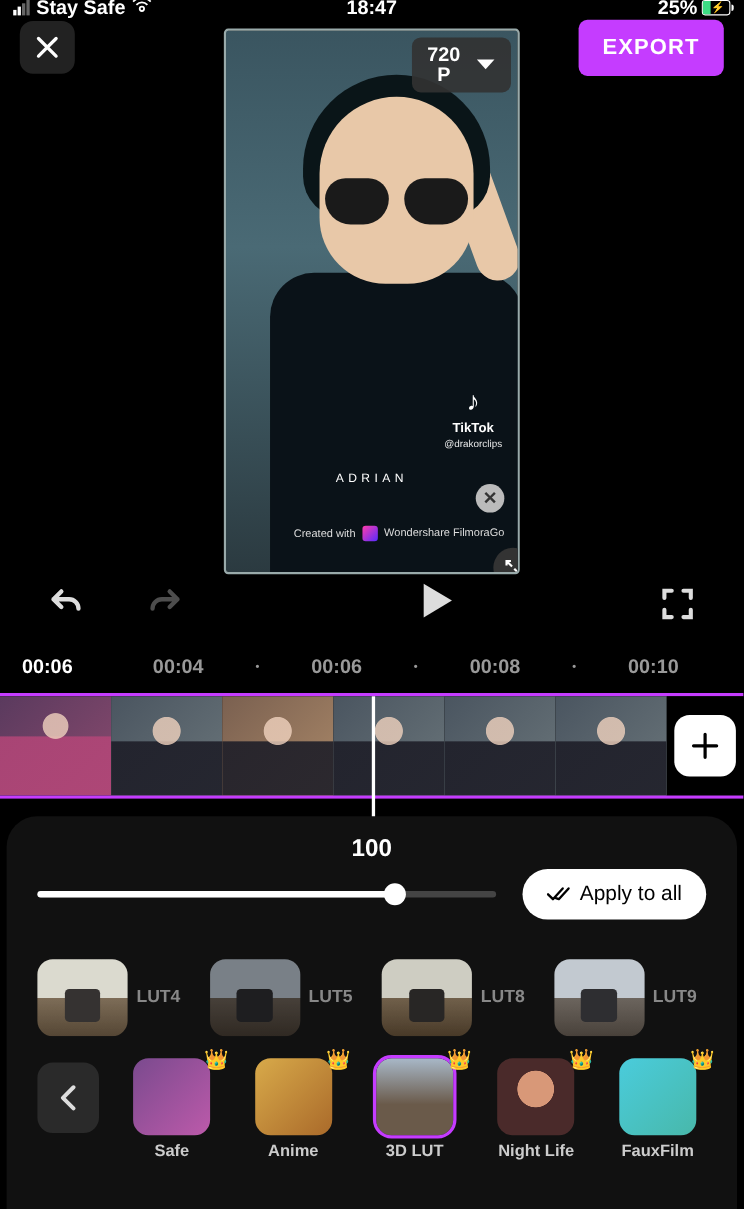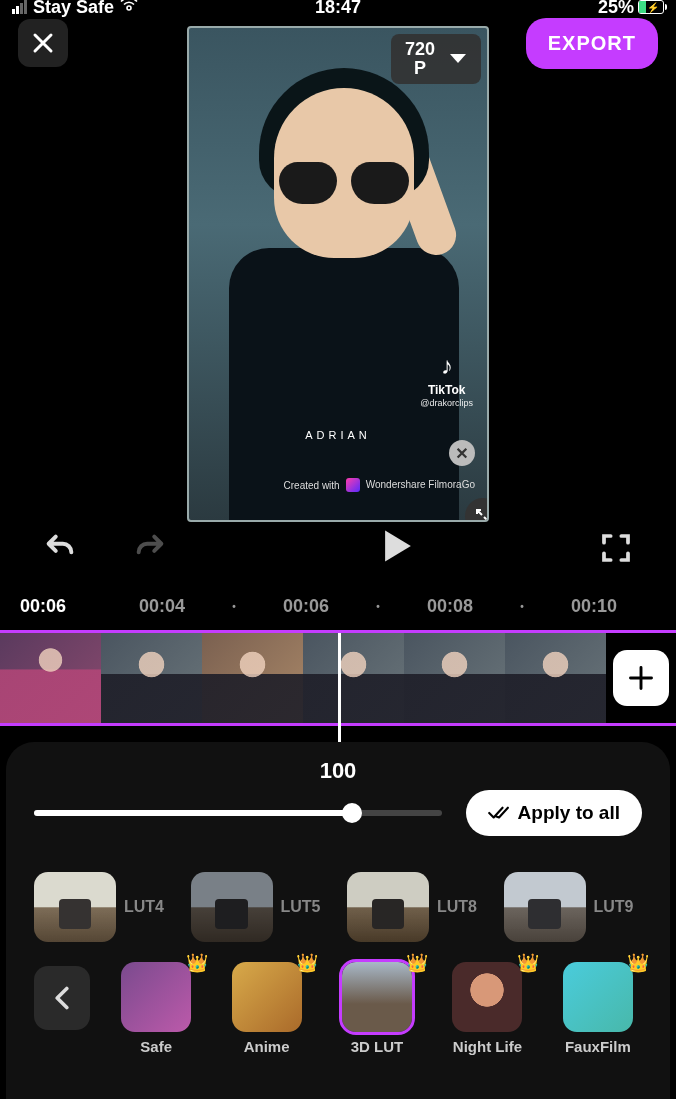--- a/index.html
+++ b/index.html
@@ -43,26 +43,26 @@
       padding: 4px 18px 0 18px;
       position:relative;
       height:54px;
     }
     .close-btn {
       width:50px; height:48px; background:#222; border-radius:12px;
       display:flex; align-items:center; justify-content:center;
     }
     .export-btn {
       background:#c53cff; color:#fff; font-weight:800;
-      padding:14px 22px; border-radius:20px; font-size:20px; letter-spacing:1px;
+      padding:14px 22px; border-radius:8px; font-size:20px; letter-spacing:1px;
     }
     
     .preview-wrap {
       position:absolute; top:26px; left:50%; transform:translateX(-50%);
-      width:302px; height:496px; border:2px solid #9aa; border-radius:4px;
+      width:269px; height:496px; border:2px solid #9aa; border-radius:4px;
       background:linear-gradient(180deg,#3a5560 0%,#4a6a75 40%,#2b3a40 100%);
       overflow:hidden;
     }
     .person {
       position:absolute; top:60px; left:40px; width:230px; height:430px;
     }
     .head { width:140px; height:170px; background:#e8c8a8; border-radius:70px 70px 60px 60px; position:absolute; left:45px; top:0;}
     .hair { width:170px; height:130px; background:#0a1518; border-radius:90px 90px 40px 40px; position:absolute; left:30px; top:-20px;}
     .glasses { width:130px; height:40px; position:absolute; left:50px; top:74px; display:flex; justify-content:space-between;}
     .lens{width:58px;height:42px;background:#1a1a1a;border-radius:20px 20px 25px 25px;}
@@ -122,21 +122,21 @@
     .panel{
       position:absolute; top:742px; left:6px; right:6px; bottom:0;
       background:#111; border-radius:28px 28px 0 0; padding:16px 0 0 0;
     }
     .slider-row{display:flex;flex-direction:column;align-items:center;padding:0 28px;}
     .slider-val{font-size:22px;font-weight:700;margin-bottom:6px;}
     .slider-row-inner{display:flex;align-items:center;width:100%;gap:24px;}
     .slider-track{flex:1;height:6px;background:#444;border-radius:4px;position:relative;}
     .slider-fill{position:absolute;left:0;top:0;bottom:0;width:78%;background:#fff;border-radius:4px;}
     .slider-thumb{position:absolute;left:78%;top:50%;transform:translate(-50%,-50%);width:20px;height:20px;background:#fff;border-radius:50%;}
-    .apply-all{background:#fff;color:#000;font-weight:700;font-size:19px;padding:12px 22px;border-radius:28px;display:flex;align-items:center;gap:8px;}
+    .apply-all{background:#fff;color:#000;font-weight:400;font-size:19px;padding:12px 22px;border-radius:28px;display:flex;align-items:center;gap:8px;}
     
     .lut-row{display:flex;gap:18px;padding:36px 28px 0 28px;overflow:hidden;}
     .lut-item{display:flex;flex-direction:row;align-items:center;gap:8px;flex:1;}
     .lut-thumb{width:82px;height:70px;border-radius:14px;background:linear-gradient(180deg,#a8b8c8 0%,#a8b8c8 50%,#6a5a4a 51%,#4a3a2a 100%);position:relative;}
     .lut-thumb::after{content:'';position:absolute;left:30%;right:30%;top:38%;bottom:18%;background:#2a2a30;border-radius:4px;}
     .lut-thumb.l4{filter:sepia(.4) brightness(1.1);}
     .lut-thumb.l5{filter:brightness(.7) saturate(.6);}
     .lut-thumb.l6{filter:hue-rotate(-15deg) brightness(.95);}
     .lut-thumb.l7{filter:sepia(.5) brightness(1.05);}
     .lut-thumb.l8{filter:sepia(.4) contrast(1.1);}

